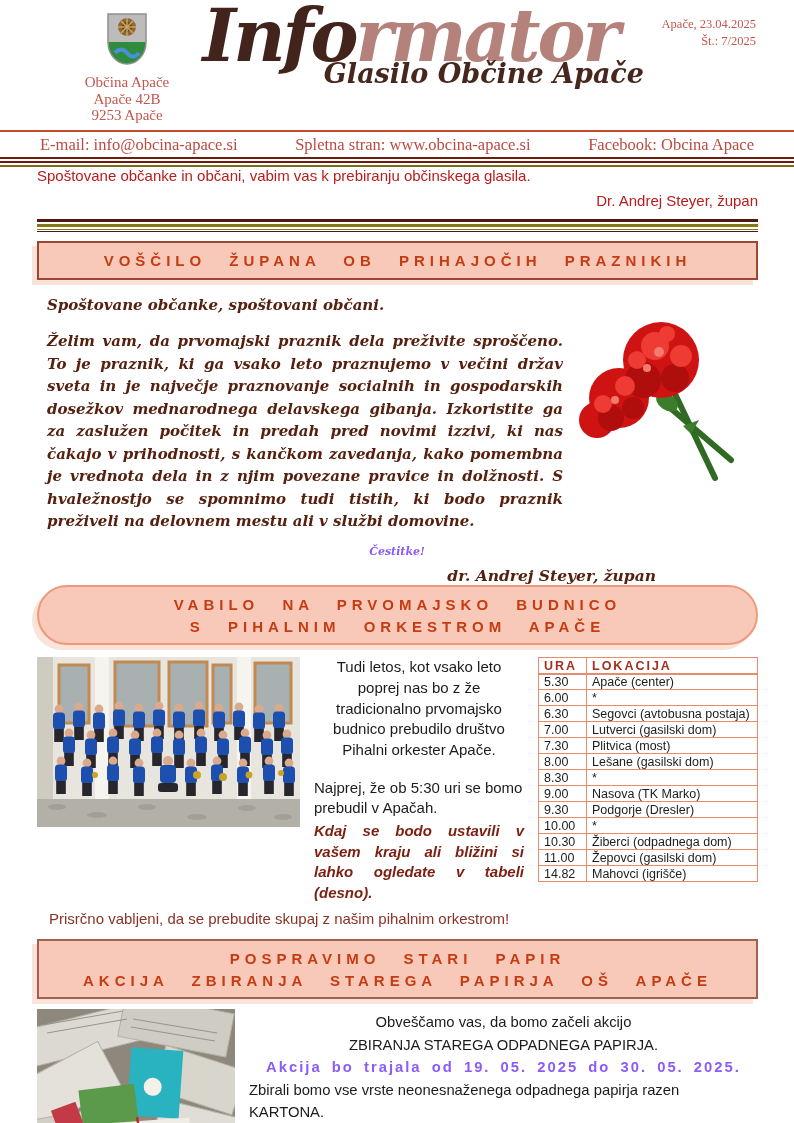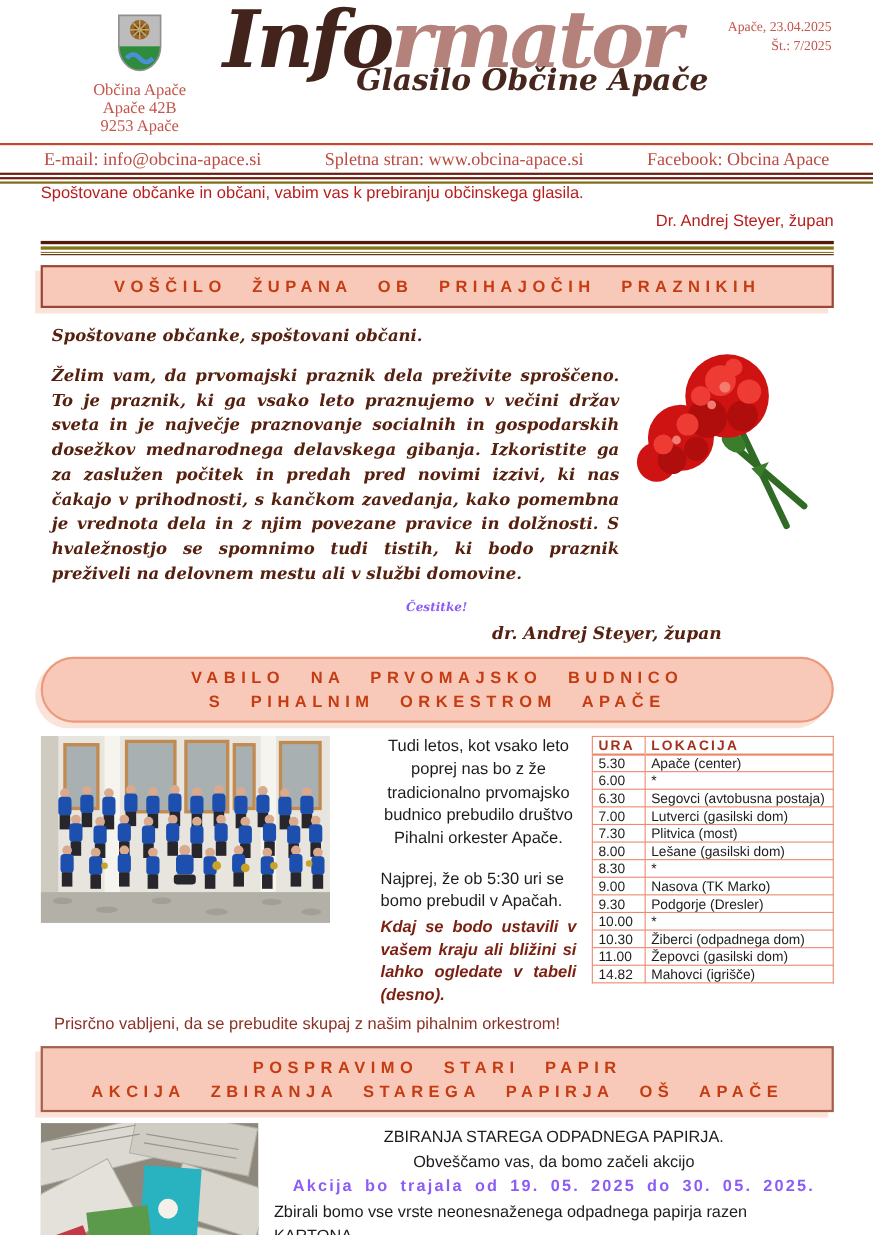--- a/index.html
+++ b/index.html
@@ -64,21 +64,21 @@
   .letter-col .body { text-align:justify; margin-left:10px; }
   .flower-col { width:195px; flex:0 0 195px; padding-top:18px; }
   .letter-closing { font-family:"DejaVu Serif", serif; font-style:italic; font-weight:bold;
     color:#8b5cf6; font-size:11px; text-align:center; margin-top:12px; }
   .letter-sign { font-family:"DejaVu Serif", serif; font-style:italic; font-weight:bold;
     color:#56200f; font-size:15.5px; text-align:right; padding-right:138px; margin-top:8px; }
 
   
   .sec2-row { display:flex; margin-top:12px; gap:10px; }
   .band-photo { flex:0 0 263px; }
-  .sec2-text { flex:1; padding:0 4px; font-size:15px; line-height:1.38;margin-left:32px; }
+  .sec2-text { flex:1; padding:0 4px; font-size:15px; line-height:1.38; }
   .sec2-text .p1 { text-align:center; }
   .sec2-text .p2 { margin-top:17px; }
   .sec2-text .p3 { margin-top:2px; font-weight:bold; font-style:italic; color:#7b1f10; text-align:justify; }
   .sched-col { flex:0 0 220px; }
   table.schedule { width:220px; border-collapse:collapse; font-size:12.5px; }
   table.schedule th, table.schedule td { border:1px solid #ea8a6d; padding:0px 5px; height:16px; text-align:left; }
   table.schedule th { color:#a2301d; font-weight:bold; letter-spacing:2px; border-bottom:2px solid #ea8a6d; }
   table.schedule th:first-child, table.schedule td:first-child { width:48px; }
   .invite-line { margin-top:6px; font-size:15px; color:#8a3226; padding-left:12px; }
 
@@ -190,21 +190,21 @@
           <circle cx="96" cy="44" r="5"></circle>
             <circle cx="84" cy="60" r="4"></circle>
             <circle cx="52" cy="92" r="4"></circle>
         </g>
       </svg>
     </div>
   </div>
   <div class="letter-closing">Čestitke!</div>
   <div class="letter-sign">dr. Andrej Steyer, župan</div>
 
-  <div class="sec-head sec2 inset" style="margin-top:12px;border-radius:30px;">
+  <div class="sec-head sec2 inset" style="border-radius:30px;">
     <div class="t">VABILO NA PRVOMAJSKO BUDNICO</div>
     <div class="t">S PIHALNIM ORKESTROM APAČE</div>
   </div>
 
   <div class="sec2-row inset">
     <div class="band-photo">
       <svg width="263" height="170" viewBox="0 0 263 170">
         <defs>
           <g id="person">
               <circle cx="0" cy="0" r="4.4" fill="#d9aa8d"></circle>
@@ -407,21 +407,21 @@
           <line x1="6" y1="16" x2="86" y2="2"></line>
             <line x1="10" y1="24" x2="90" y2="10"></line>
           <line x1="96" y1="10" x2="180" y2="24"></line>
             <line x1="94" y1="18" x2="178" y2="32"></line>
           <line x1="10" y1="160" x2="96" y2="168"></line>
             <line x1="112" y1="166" x2="192" y2="158"></line>
         </g>
       </svg>
     </div>
     <div class="sec3-text">
+      <div class="c">Obveščamo vas, da bomo začeli akcijo</div>
       <div class="c">ZBIRANJA STAREGA ODPADNEGA PAPIRJA.</div>
-      <div class="c">Obveščamo vas, da bomo začeli akcijo</div>
       <div class="accent">Akcija bo trajala od 19. 05. 2025 do 30. 05. 2025.</div>
       <div>Zbirali bomo vse vrste neonesnaženega odpadnega papirja razen KARTONA.</div>
 
     </div>
   </div>
 
 </div>
 
 </body></html>

